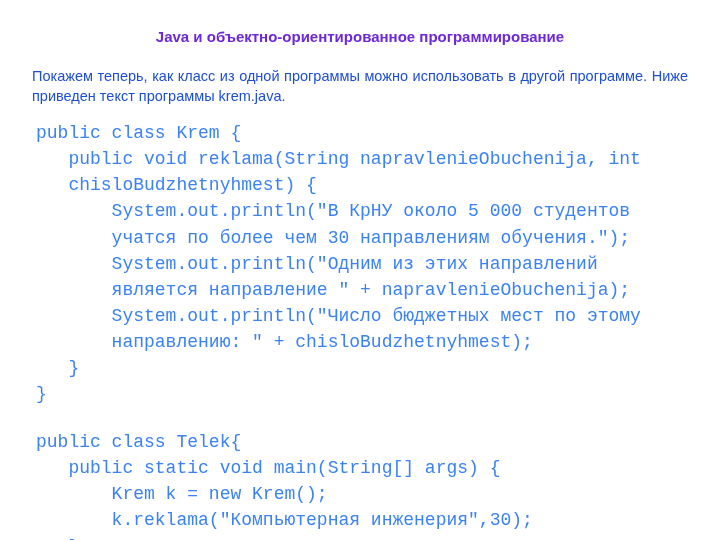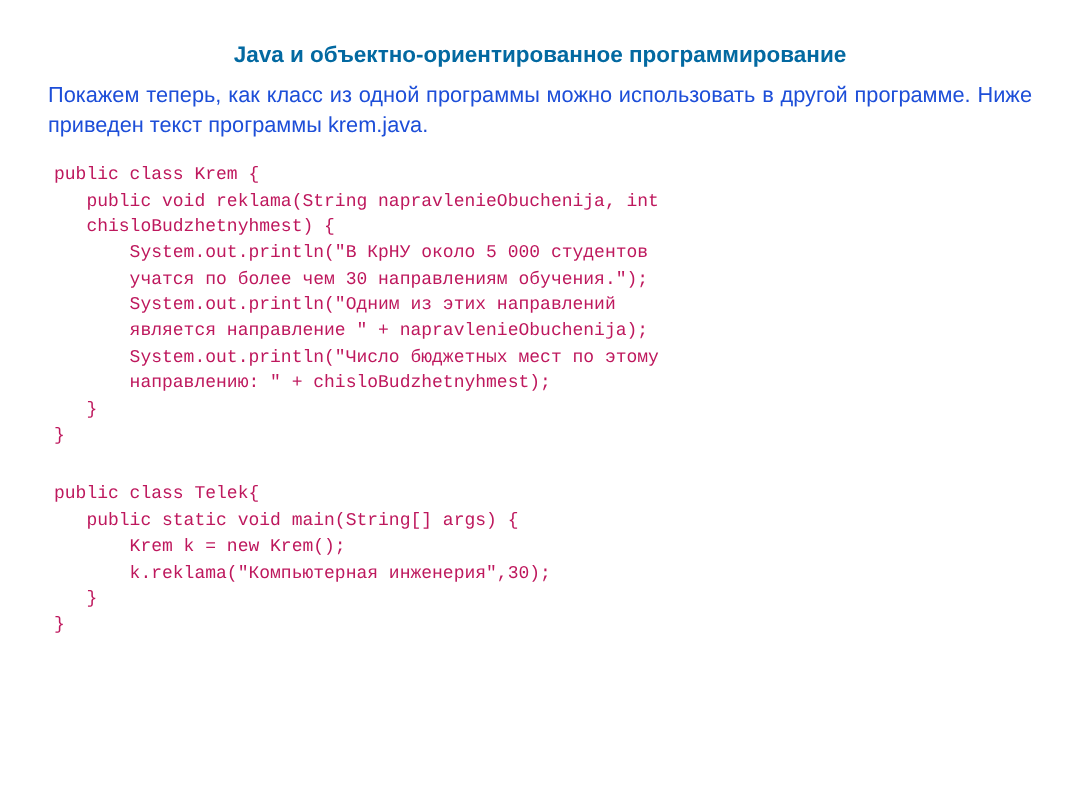--- a/index.html
+++ b/index.html
@@ -11,36 +11,36 @@
       width: 720px;
       height: 540px;
       background: #ffffff;
       font-family: Arial, sans-serif;
       padding: 28px 32px;
     }
     .title {
       text-align: center;
       font-size: 15px;
       font-weight: bold;
-      margin-bottom: 10px;
-      color: #0369a1;
+      margin-bottom: 22px;
+      color: #6d28d9;
     }
     .intro {
       font-size: 14.5px;
       line-height: 1.35;
       text-align: justify;
       margin-bottom: 14px;
       color: #1d4ed8;
     }
     .code-block {
       font-family: "Courier New", monospace;
-      font-size: 12px;
+      font-size: 18px;
       line-height: 1.45;
       white-space: pre;
-      color: #be185d;
+      color: #3b82f6;
       margin-bottom: 22px;
       padding-left: 4px;
     }
   </style>
 </head>
 <body>
 
 <div class="title">Java и объектно-ориентированное программирование</div>
 
 <div class="intro">Покажем теперь, как класс из одной программы можно использовать в другой программе. Ниже приведен текст программы krem.java.</div>

